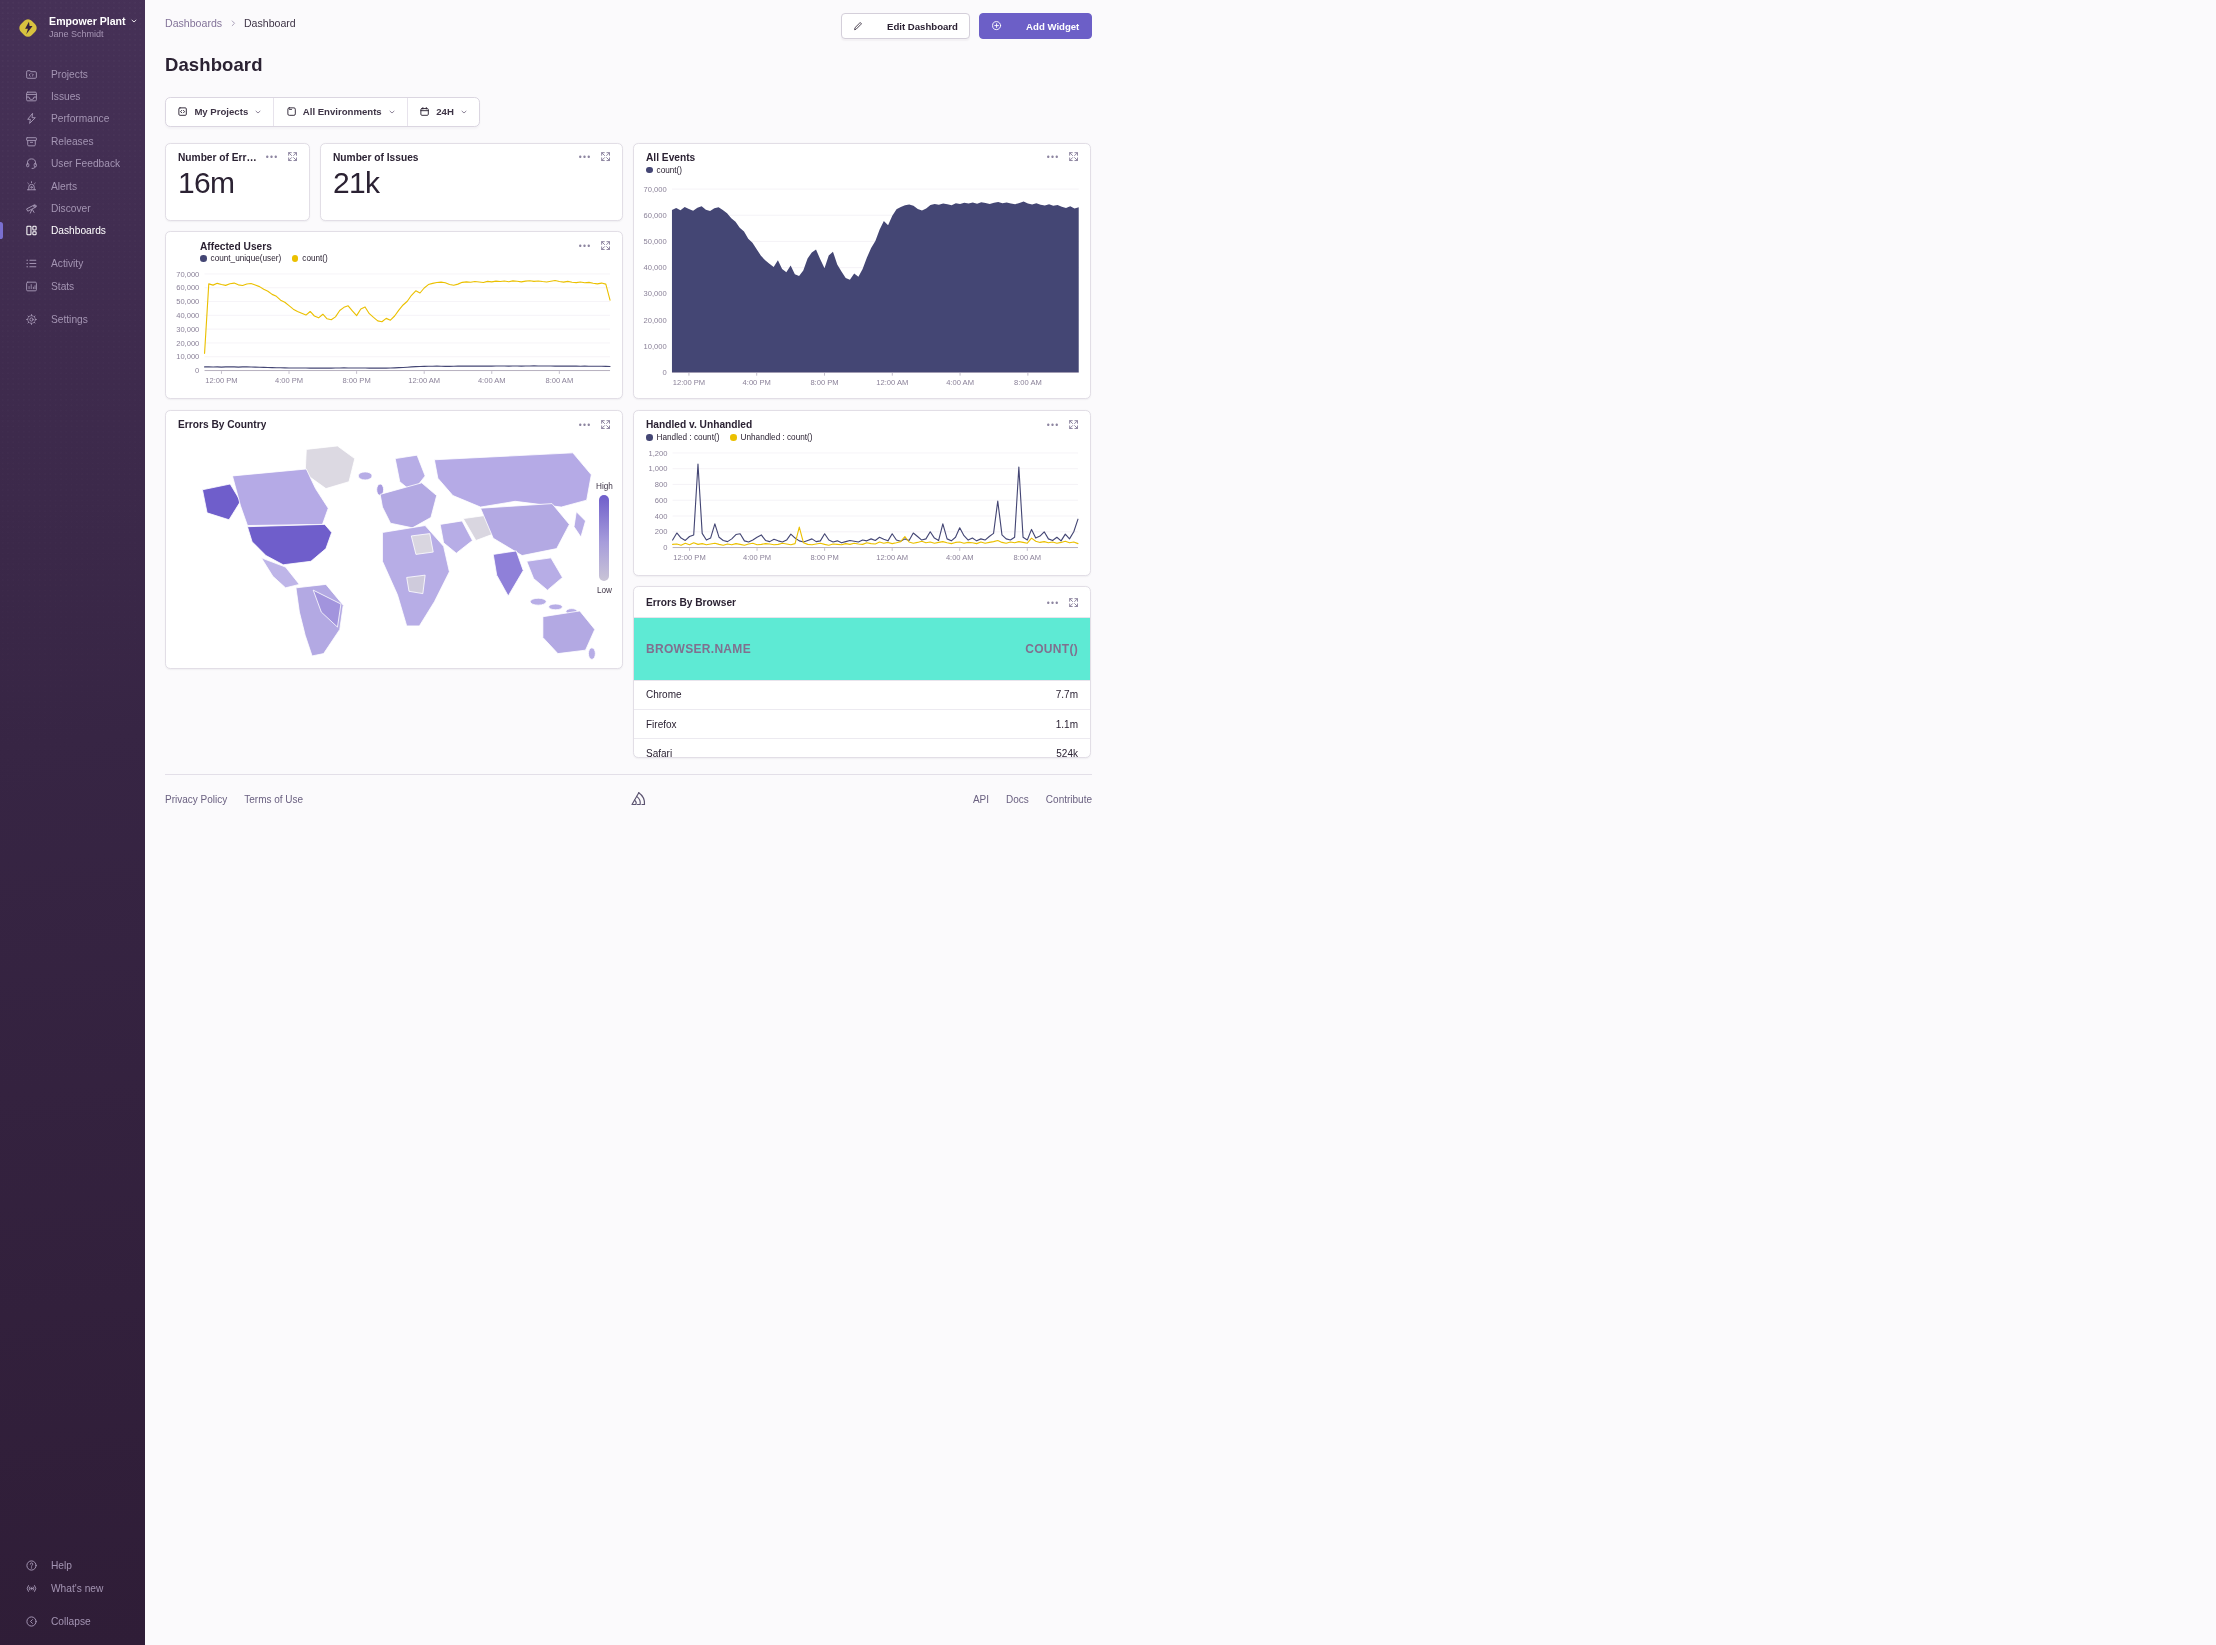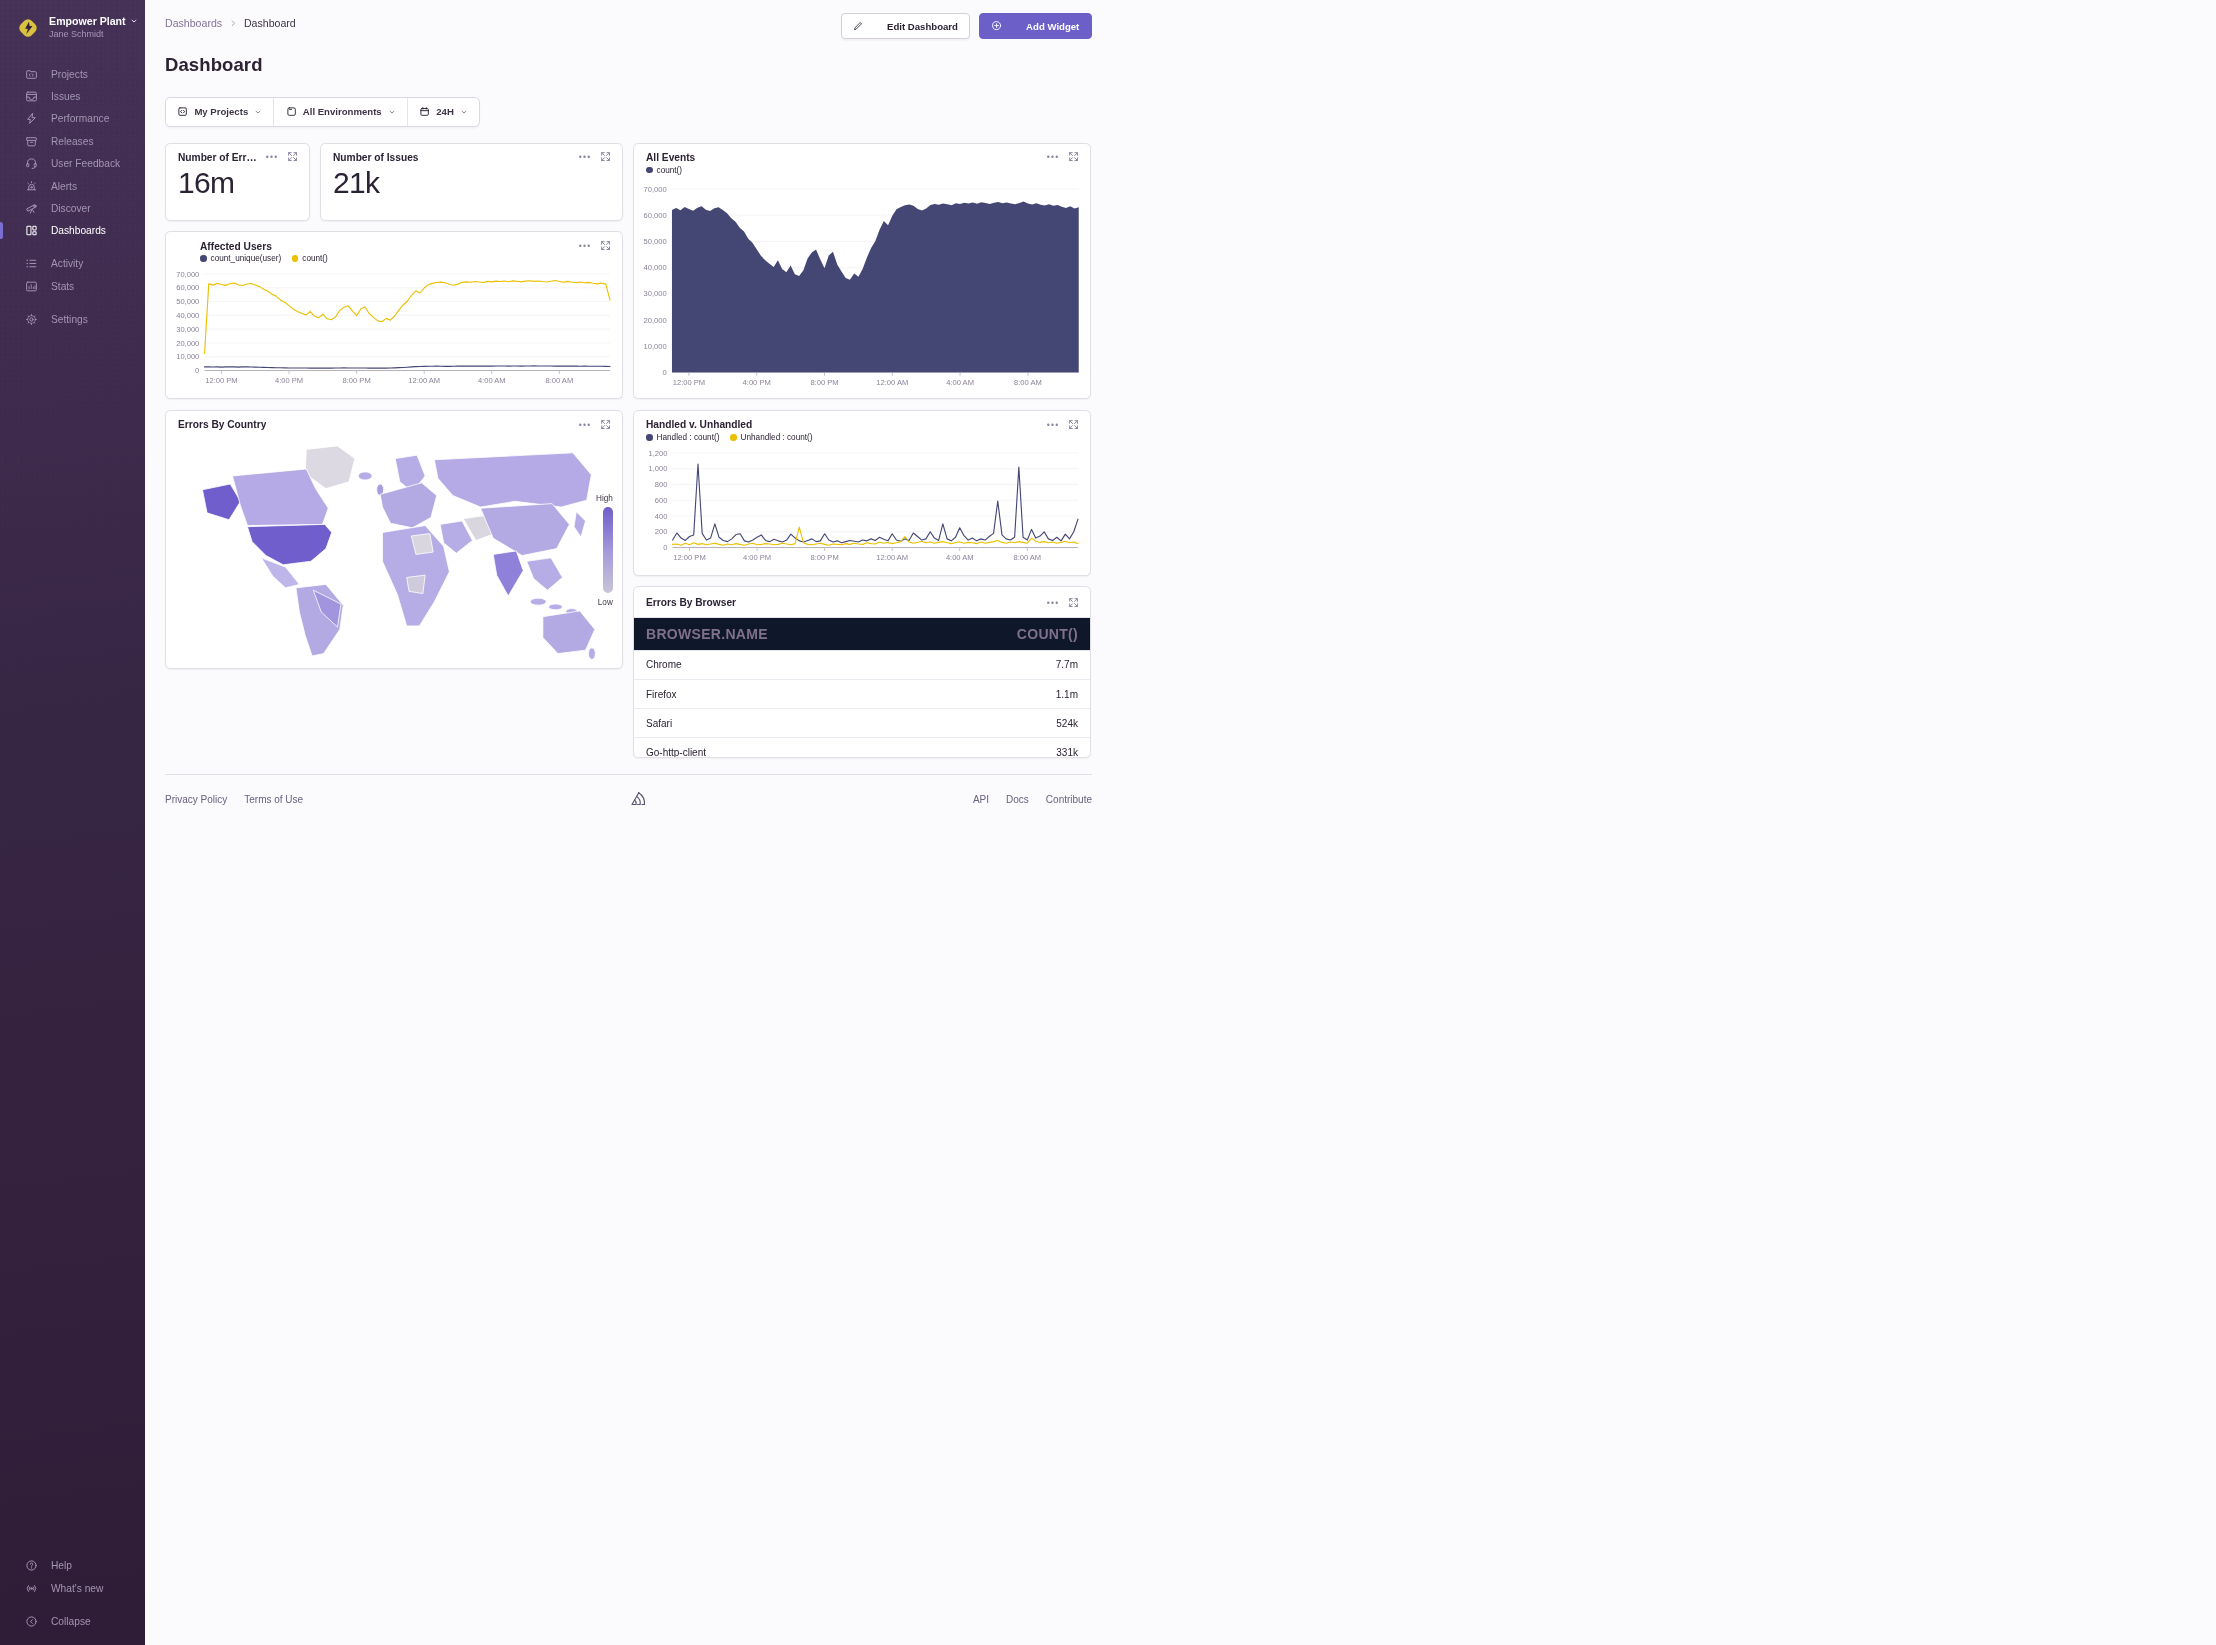--- a/index.html
+++ b/index.html
@@ -78,30 +78,30 @@
   .card-handled   { grid-column:3; grid-row:3; }
   .card-browser   { grid-column:3; grid-row:4; padding:0; }
 
   .card-allevents .chart-box { top:41px; }
   .card-affected .chart-box  { top:38px; }
   .card-handled .chart-box   { top:38px; }
 
   
   .map-wrap { position:absolute; left:4px; right:4px; top:28px; bottom:4px; }
   .map-wrap svg { width:100%; height:100%; }
-  .map-legend { position:absolute; right:9.2px; top:83px; display:flex; flex-direction:column; align-items:flex-end; gap:4.6px;
+  .map-legend { position:absolute; right:9.2px; top:71px; display:flex; flex-direction:column; align-items:center; gap:4.6px;
     font-size:8.2px; color:#3e3446; }
   .map-grad { width:10px; height:86px; border-radius:5.3px; background:linear-gradient(180deg,#6f5ecb 0%, #a79ddb 55%, #c9c4d6 100%); }
 
   
   .card-browser .widget-head { padding:10px 12px 8.6px; }
   .tbl { width:100%; border-collapse:collapse; font-size:10px; }
-  .tbl thead th { background:#0f172a; border-top:0.7px solid #e8e4ec; border-bottom:0.7px solid #e8e4ec;
-    font-size:14px; color:#80708f; text-transform:uppercase; letter-spacing:0.3px; font-weight:bold;
-    text-align:left; padding:8px 12px; }
+  .tbl thead th { background:#5eead4; border-top:0.7px solid #e8e4ec; border-bottom:0.7px solid #e8e4ec;
+    font-size:12px; color:#80708f; text-transform:uppercase; letter-spacing:0.3px; font-weight:bold;
+    text-align:left; padding:24px 12px; }
   .tbl thead th:last-child, .tbl td:last-child { text-align:right; }
   .tbl td { padding:8.6px 12px; color:#2b2233; border-top:0.7px solid #eceaf0; }
   .tbl tbody tr:first-child td { border-top:none; }
 
   
   .footer { margin-top:16px; border-top:0.7px solid #e3dfe8; padding:14.5px 0 20px;
     display:flex; align-items:center; justify-content:space-between; width:927px; }
   .footer a { color:#6a6080; text-decoration:none; font-size:10px; cursor:pointer; }
   .footer .fgroup { display:flex; gap:17px; }
   .footer-logo { color:#5b5370; display:flex; }

